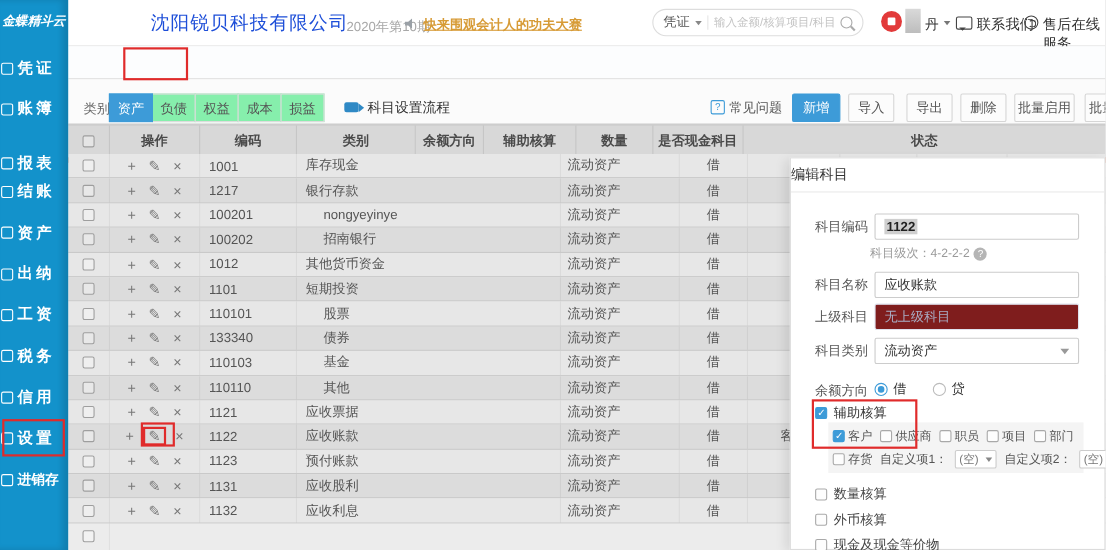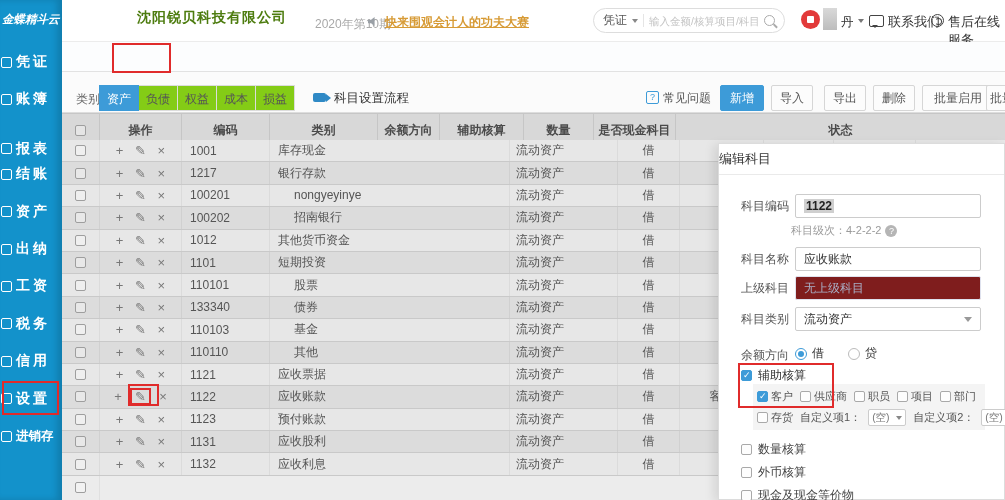--- a/index.html
+++ b/index.html
@@ -10,21 +10,21 @@
   
   .sidebar{position:absolute;left:0;top:0;width:62px;height:500px;background:var(--sidebar,#1392cb);box-shadow:inset -5px 0 6px rgba(0,0,0,.14);z-index:2}
   .logo{position:absolute;left:2px;top:12px;color:#fff;font-size:11.5px;font-weight:bold;font-style:italic;white-space:nowrap}
   .side-item{position:absolute;left:0;width:62px;height:26px;display:flex;align-items:center;color:#fff;cursor:pointer}
   .side-icon{width:11px;height:11px;border:1.5px solid #fff;border-radius:2px;margin-left:1px;box-sizing:border-box;flex:none}
   .side-label{margin-left:4px;font-size:14px;font-weight:bold;letter-spacing:3px;white-space:nowrap}
   .side-item.small .side-label{font-size:12.5px;letter-spacing:0}
 
   
   .top-header{position:absolute;left:62px;top:0;width:943px;height:42px;background:#fff;border-bottom:1px solid #ececec;box-sizing:border-box}
-  .company{position:absolute;left:75px;top:9px;font-size:14px;font-weight:bold;color:#4d7c0f;letter-spacing:1px}
+  .company{position:absolute;left:75px;top:9px;font-size:17px;font-weight:normal;color:#1d4ed8;letter-spacing:1px}
   .period{position:absolute;left:253px;top:16px;font-size:12px;color:#a8a8a8}
   .speaker{position:absolute;left:306px;top:16px;width:11px;height:11px;background:#9aa0a6;clip-path:polygon(0 35%,28% 35%,60% 8%,60% 92%,28% 65%,0 65%)}
   .promo{position:absolute;left:323px;top:14px;font-size:12px;color:var(--promo,#d79b36);font-weight:600;text-decoration:underline;cursor:pointer}
   .search-pill{position:absolute;left:531px;top:8px;width:192px;height:25px;border:1px solid #ddd;border-radius:14px;background:#fff;display:flex;align-items:center;box-sizing:border-box;padding:0 9px;gap:5px}
   .search-type{font-size:12px;color:#555;white-space:nowrap}
   .caret{width:0;height:0;border-left:4px solid transparent;border-right:4px solid transparent;border-top:5px solid #888;display:inline-block}
   .caret.sm{border-left-width:3px;border-right-width:3px;border-top-width:4px}
   .pill-div{width:1px;height:13px;background:#e5e5e5}
   .search-input{flex:1;border:none;outline:none;font-size:10.5px;color:#999;background:transparent;min-width:0}
   .search-input::placeholder{color:#c4c4c4}
@@ -45,32 +45,32 @@
   .tab-bar{position:absolute;left:62px;top:42px;width:943px;height:30px;background:#fcfdfe;border-bottom:1px solid #e2e2e2;box-sizing:border-box}
   .tab-home{position:absolute;left:80px;top:49px;font-size:13px;color:#999;cursor:pointer}
   .tab-current{position:absolute;left:118px;top:46px;width:47px;height:23px;background:#eaf5fd;color:var(--accent,#3d9bd8);display:flex;align-items:center;justify-content:center;gap:4px;font-size:13px;border-radius:2px;cursor:pointer}
   .tab-close{font-size:12px;color:#b5b5b5;line-height:1}
   .tab-caret{position:absolute;left:174px;top:55px;border-top-color:#555}
 
   
   .toolbar{position:absolute;left:62px;top:72px;width:943px;height:41px;background:#fbfbfb;border-bottom:1px solid #ddd;box-sizing:border-box}
   .cat-label{position:absolute;left:76px;top:91px;font-size:12px;color:#666}
   .cat-group{position:absolute;left:100px;top:85px;display:flex}
-  .cat-btn{width:40px;height:26px;line-height:26px;text-align:center;font-size:12px;color:#555;background:#84cc16;border:1px solid #dcdcdc;margin-left:-1px;box-sizing:border-box;cursor:pointer}
+  .cat-btn{width:40px;height:26px;line-height:26px;text-align:center;font-size:12px;color:#555;background:#86efac;border:1px solid #dcdcdc;margin-left:-1px;box-sizing:border-box;cursor:pointer}
   .cat-btn.active{background:var(--accent,#3d9bd8);border-color:var(--accent,#3d9bd8);color:#fff;position:relative}
   .cam{position:absolute;left:313px;top:93px;width:13px;height:9px;background:#2f89c5;border-radius:2px}
   .cam::after{content:"";position:absolute;right:-5px;top:0.5px;border:4px solid transparent;border-right:none;border-left:5px solid #2f89c5}
   .flow-link{position:absolute;left:334px;top:90px;font-size:12.5px;color:#333;cursor:pointer}
   .faq-icon{position:absolute;left:646px;top:91px;width:13px;height:13px;border:1.3px solid var(--accent,#3d9bd8);border-radius:2px;box-sizing:border-box;color:var(--accent,#3d9bd8);font-size:9px;line-height:11px;text-align:center}
   .faq-label{position:absolute;left:663px;top:90px;font-size:12px;color:#555;cursor:pointer}
   .act-btn{position:absolute;top:85px;height:26px;line-height:24px;text-align:center;font-size:12px;border:1px solid #d6d6d6;background:#fcfcfc;color:#555;box-sizing:border-box;border-radius:2px;cursor:pointer}
   .act-btn.primary{background:var(--accent,#3d9bd8);border-color:var(--accent,#3d9bd8);color:#fff}
 
   
-  .t-head{position:absolute;left:62px;top:113px;width:943px;height:35px;background:#d8d8d8;display:flex;border-top:1px solid #c6c6c6;border-bottom:1px solid #c2410c;box-sizing:border-box}
+  .t-head{position:absolute;left:62px;top:113px;width:943px;height:35px;background:#d8d8d8;display:flex;border-top:1px solid #c6c6c6;border-bottom:5px solid #c2410c;box-sizing:border-box}
   .th{display:flex;align-items:center;justify-content:center;font-size:12px;font-weight:bold;color:#4a4a4a;border-right:1px solid #c6c6c6;box-sizing:border-box}
   .t-body{position:absolute;left:62px;top:140px;width:943px}
   .t-row{display:flex;height:22.4px;border-bottom:1px solid #c9c9c9;box-sizing:border-box;background:#e7e7e7}
   .t-row.alt{background:#dcdcdc}
   .t-row.partial{height:24px;background:#ececec;border-bottom:none}
   .td{display:flex;align-items:center;font-size:12px;color:#555;border-right:1px solid rgba(0,0,0,.05);box-sizing:border-box;overflow:hidden;white-space:nowrap}
   .col0{width:38px;justify-content:center}
   .col1{width:82px}
   .col2{width:88px}
   .col3{width:240px}
@@ -215,21 +215,21 @@
   </div>
 <span class="cam"></span>
 <span class="flow-link">科目设置流程</span>
 <span class="faq-icon">?</span>
 <span class="faq-label">常见问题</span>
 <div id="action-buttons">
     <div class="act-btn primary" style="left: 720px; width: 44px;">新增</div>
     <div class="act-btn" style="left: 771px; width: 42px;">导入</div>
     <div class="act-btn" style="left: 824px; width: 42px;">导出</div>
     <div class="act-btn" style="left: 873px; width: 42px;">删除</div>
-    <div class="act-btn" style="left: 922px; width: 72px;">批量启用</div>
+    <div class="act-btn" style="left: 922px; width: 55px;">批量启用</div>
     <div class="act-btn" style="left: 986px; width: 56px;">批量禁用</div>
   </div>
 
 <div class="t-head" id="table-head">
     <div class="th col0">
       <span class="cbx"></span>
     </div>
     <div class="th col1">操作</div>
     <div class="th col2">编码</div>
     <div class="th col4">类别</div>

